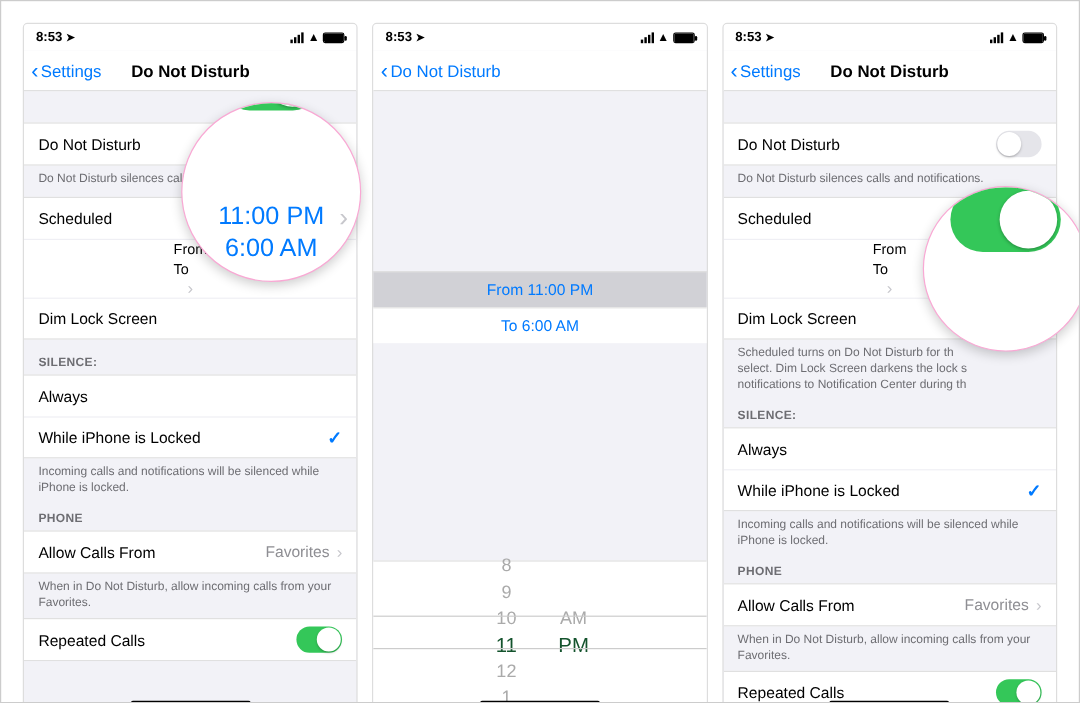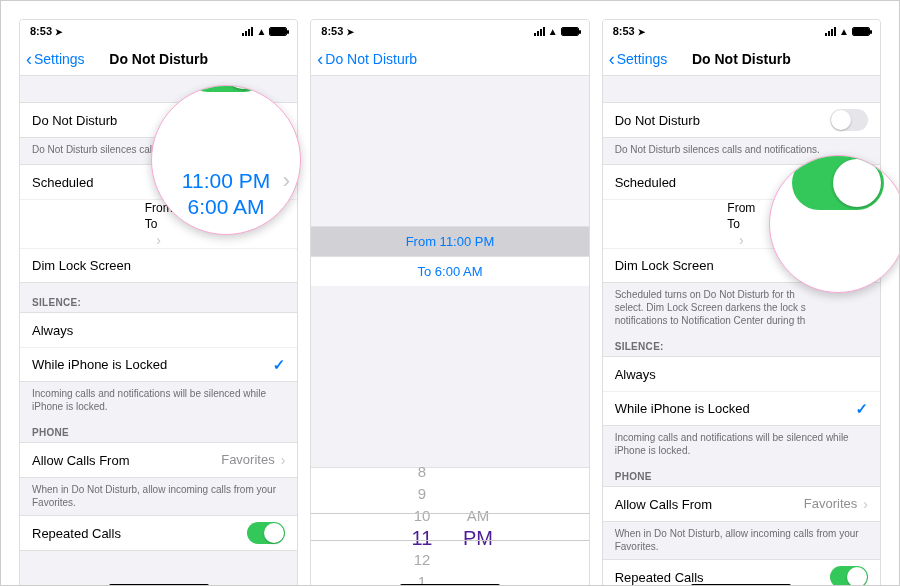--- a/index.html
+++ b/index.html
@@ -46,21 +46,21 @@
   .toggle .knob { position:absolute; top:1px; left:1px; width:20px; height:20px; background:#fff; border-radius:50%; box-shadow:0 1px 2px rgba(0,0,0,0.25);}
   .toggle.on { background:#34c759; }
   .toggle.on .knob { left:auto; right:1px; }
 
   
   .qrow { height:30px; display:flex; align-items:center; justify-content:center; font-size:13px; color:#007aff; background:#fff; border-top:1px solid #e0e0e0;}
   .qrow.sel { background:#d1d1d6; }
   .qrow:last-of-type{border-bottom:1px solid #e0e0e0;}
   .picker { position:absolute; bottom:6px; left:0; right:0; height:118px; background:#fff; display:flex; justify-content:center; align-items:center; border-top:1px solid #e0e0e0;}
   .pcol { width:56px; text-align:center; font-size:15px; color:#aaa; line-height:22px; }
-  .pcol .cur { color:#4c1d95; font-size:20px;}
+  .pcol .cur { color:#14532d; font-size:17px;}
   .picker .bar { position:absolute; left:0; right:0; height:28px; border-top:1px solid #ccc; border-bottom:1px solid #ccc;}
 
   
   .home { position:absolute; bottom:3px; left:50%; transform:translateX(-50%); width:100px; height:4px; background:#000; border-radius:2px;}
 
   
   .mag { position:absolute; border-radius:50%; border:1px solid #f9a8d4; background:#fff; box-shadow:0 3px 10px rgba(0,0,0,0.2); overflow:hidden; display:flex; align-items:flex-start; justify-content:center;}
   .mag1 { width:150px; height:150px; top:84px; left:150px; }
   .mag1 .mtoggle { width:86px; height:50px; border-radius:25px; background:#34c759; position:relative; margin-top:-44px;}
   .mag1 .mtoggle::after{content:"";position:absolute;right:3px;top:3px;width:44px;height:44px;background:#fff;border-radius:50%;box-shadow:0 1px 3px rgba(0,0,0,0.3);}

